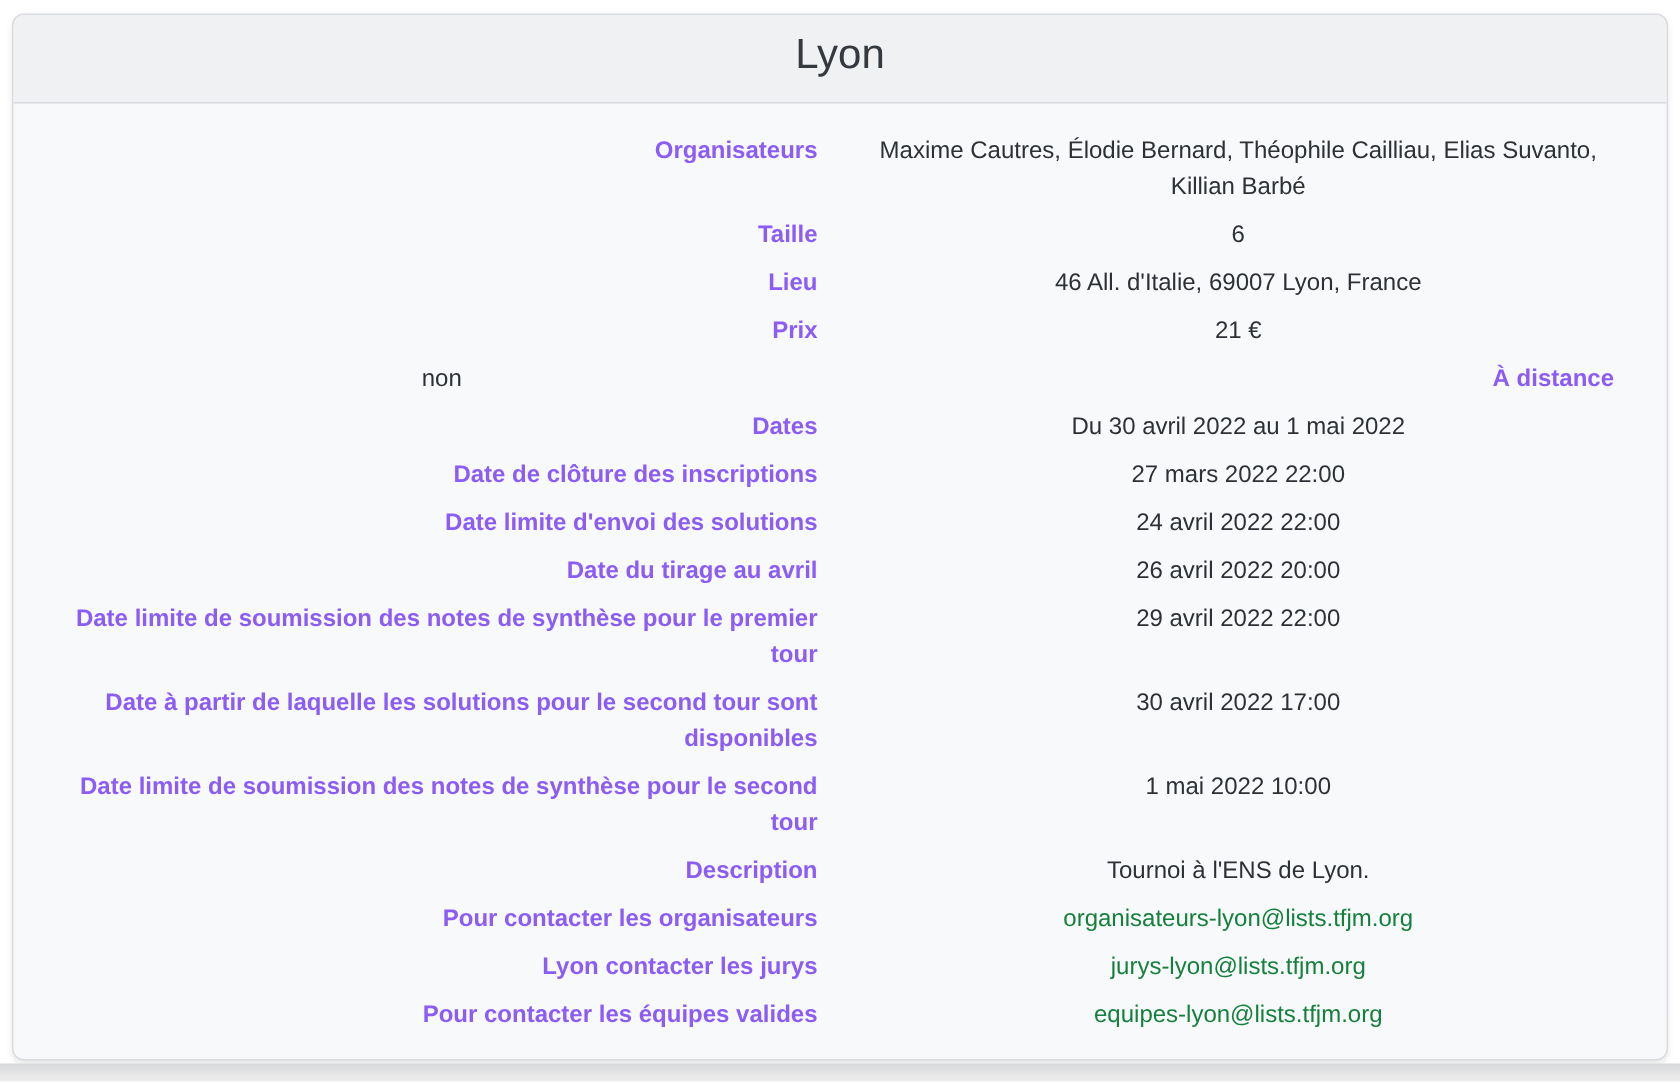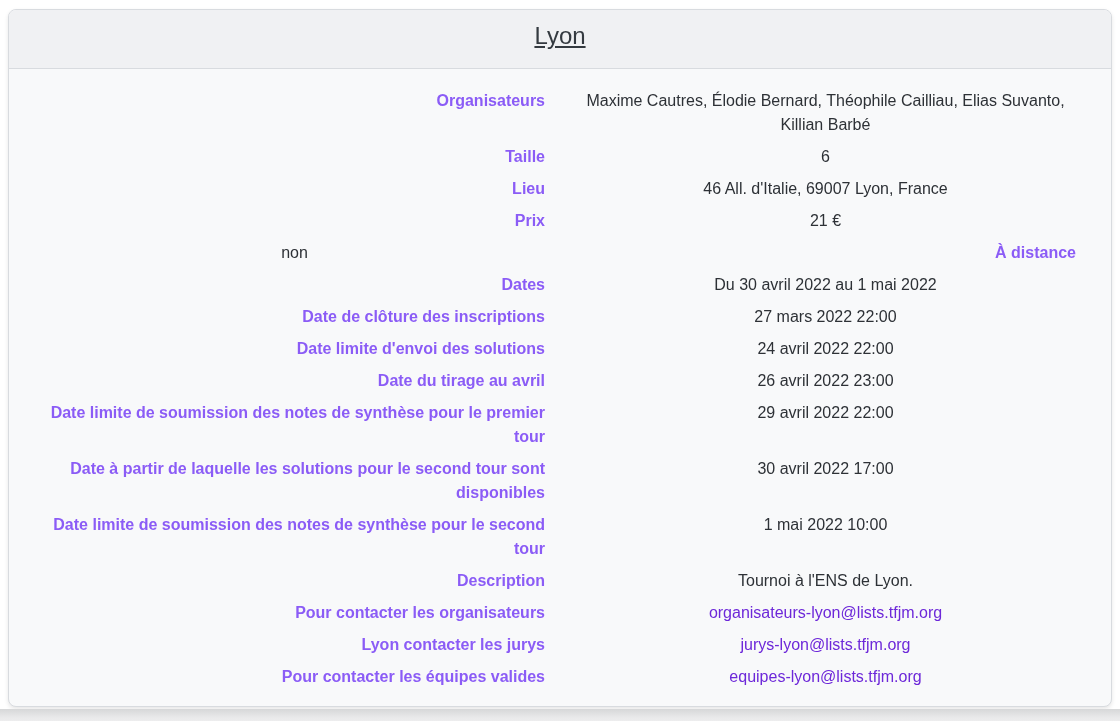--- a/index.html
+++ b/index.html
@@ -31,25 +31,24 @@
   }
   .card-header {
     background: #f0f1f3;
     border-bottom: 1px solid #d8dbdf;
     padding: 10px 20px 16px 20px;
     text-align: center;
     flex: 0 0 auto;
   }
   .card-title {
     margin: 0;
-    font-size: 24px;
+    font-size: 28px;
     line-height: 32px;
     font-weight: 500;
     color: #343a40;
-    text-decoration: underline;
   }
   .card-body {
     flex: 1 1 auto;
     padding: 20px 20px 0 20px;
   }
   .frow {
     display: flex;
     align-items: flex-start;
     margin-bottom: 8px;
   }
@@ -61,21 +60,21 @@
   .flabel {
     text-align: right;
     font-weight: 700;
     color: #8b5cf6;
   }
   .fvalue {
     text-align: center;
     color: #2d3136;
   }
   .mail-link {
-    color: #6d28d9;
+    color: #15803d;
     text-decoration: none;
     cursor: pointer;
   }
   .page-footer {
     margin-top: 2px;
     height: 12px;
     background: linear-gradient(180deg, #d6d7d8 0%, #e9e9ea 70%, #ededee 100%);
   }
 </style>
 </head>
@@ -123,21 +122,21 @@
         <div class="fcol fvalue">27 mars 2022 22:00</div>
       </div>
 
       <div class="frow">
         <div class="fcol flabel">Date limite d'envoi des solutions</div>
         <div class="fcol fvalue">24 avril 2022 22:00</div>
       </div>
 
       <div class="frow">
         <div class="fcol flabel">Date du tirage au avril</div>
-        <div class="fcol fvalue">26 avril 2022 23:00</div>
+        <div class="fcol fvalue">26 avril 2022 20:00</div>
       </div>
 
       <div class="frow">
         <div class="fcol flabel">Date limite de soumission des notes de synthèse pour le premier tour</div>
         <div class="fcol fvalue">29 avril 2022 22:00</div>
       </div>
 
       <div class="frow">
         <div class="fcol flabel">Date à partir de laquelle les solutions pour le second tour sont disponibles</div>
         <div class="fcol fvalue">30 avril 2022 17:00</div>

